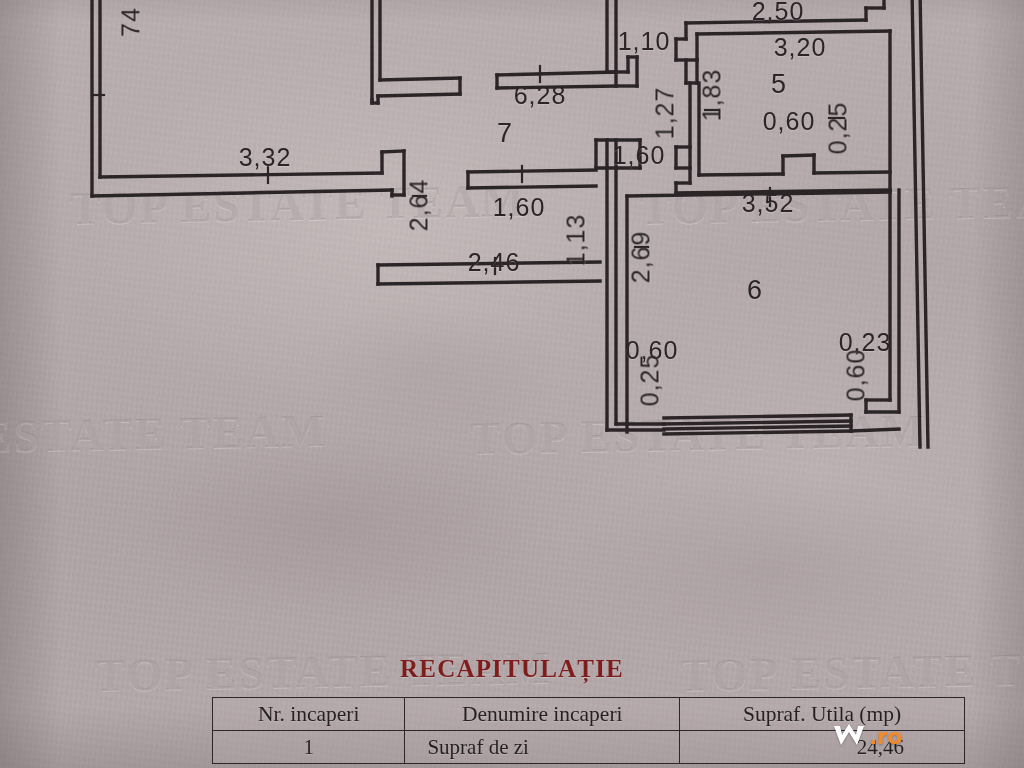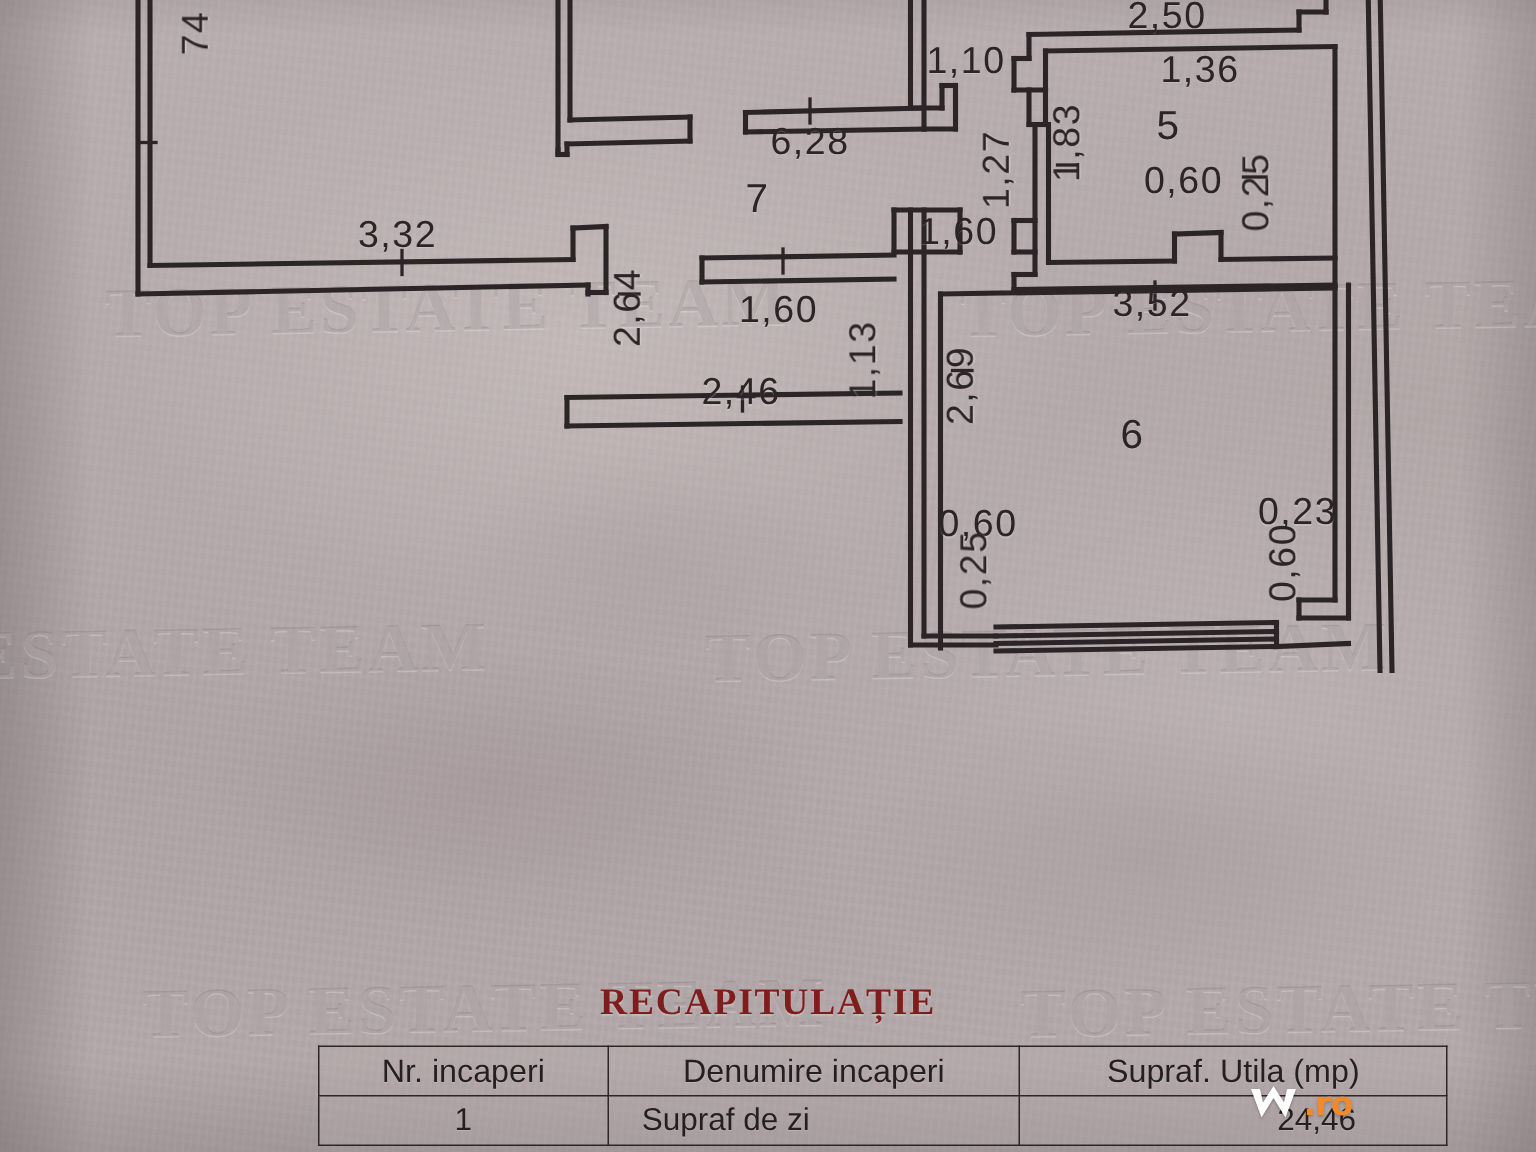--- a/index.html
+++ b/index.html
@@ -68,21 +68,21 @@
   }
   .tbl{
     position:absolute;left:212px;top:697px;width:753px;
     border-collapse:collapse;
     color:#241f21;
   }
   .tbl td{
     border:1.6px solid #2c2628;
     height:32px;
     text-align:center;
-    font-family:Liberation Sans, sans-serif;
+    font-family:Liberation Serif, serif;
     font-size:21px;
     padding:0 6px;
     background:rgba(186,176,177,.25);
     text-shadow:0 1px 0 rgba(255,255,255,.18);
   }
   .tbl .c1{width:206px;}
   .tbl .c2{width:288px;text-align:left;padding-left:22px;}
   .tbl .c3{width:259px;text-align:right;padding-right:60px;}
   .tbl .hdr td{font-size:21.5px;text-align:center;}
   .tbl .hdr .c2{text-align:center;padding-left:6px;}
@@ -254,21 +254,21 @@
       <div style="position: absolute; left: 265px; top: 157px; transform: translate(-50%, -50%) rotate(0deg); font-family: &quot;Liberation Sans&quot;, sans-serif; font-size: 25px; font-weight: 400; color: rgb(43, 37, 39); letter-spacing: 1px; white-space: nowrap; text-shadow: rgba(255, 255, 255, 0.18) 0px 1px 0px; filter: blur(0.25px);">3,32</div>
       <div style="position: absolute; left: 419px; top: 205px; transform: translate(-50%, -50%) rotate(-90deg); font-family: &quot;Liberation Sans&quot;, sans-serif; font-size: 25px; font-weight: 400; color: rgb(43, 37, 39); letter-spacing: 1px; white-space: nowrap; text-shadow: rgba(255, 255, 255, 0.18) 0px 1px 0px; filter: blur(0.25px);">2,64</div>
       <div style="position: absolute; left: 540px; top: 95px; transform: translate(-50%, -50%) rotate(0deg); font-family: &quot;Liberation Sans&quot;, sans-serif; font-size: 25px; font-weight: 400; color: rgb(43, 37, 39); letter-spacing: 1px; white-space: nowrap; text-shadow: rgba(255, 255, 255, 0.18) 0px 1px 0px; filter: blur(0.25px);">6,28</div>
       <div style="position: absolute; left: 644px; top: 41px; transform: translate(-50%, -50%) rotate(0deg); font-family: &quot;Liberation Sans&quot;, sans-serif; font-size: 25px; font-weight: 400; color: rgb(43, 37, 39); letter-spacing: 1px; white-space: nowrap; text-shadow: rgba(255, 255, 255, 0.18) 0px 1px 0px; filter: blur(0.25px);">1,10</div>
       <div style="position: absolute; left: 665px; top: 113px; transform: translate(-50%, -50%) rotate(-90deg); font-family: &quot;Liberation Sans&quot;, sans-serif; font-size: 25px; font-weight: 400; color: rgb(43, 37, 39); letter-spacing: 1px; white-space: nowrap; text-shadow: rgba(255, 255, 255, 0.18) 0px 1px 0px; filter: blur(0.25px);">1,27</div>
       <div style="position: absolute; left: 639px; top: 155px; transform: translate(-50%, -50%) rotate(0deg); font-family: &quot;Liberation Sans&quot;, sans-serif; font-size: 25px; font-weight: 400; color: rgb(43, 37, 39); letter-spacing: 1px; white-space: nowrap; text-shadow: rgba(255, 255, 255, 0.18) 0px 1px 0px; filter: blur(0.25px);">1,60</div>
       <div style="position: absolute; left: 519px; top: 207px; transform: translate(-50%, -50%) rotate(0deg); font-family: &quot;Liberation Sans&quot;, sans-serif; font-size: 25px; font-weight: 400; color: rgb(43, 37, 39); letter-spacing: 1px; white-space: nowrap; text-shadow: rgba(255, 255, 255, 0.18) 0px 1px 0px; filter: blur(0.25px);">1,60</div>
       <div style="position: absolute; left: 576px; top: 240px; transform: translate(-50%, -50%) rotate(-90deg); font-family: &quot;Liberation Sans&quot;, sans-serif; font-size: 25px; font-weight: 400; color: rgb(43, 37, 39); letter-spacing: 1px; white-space: nowrap; text-shadow: rgba(255, 255, 255, 0.18) 0px 1px 0px; filter: blur(0.25px);">1,13</div>
       <div style="position: absolute; left: 494px; top: 262px; transform: translate(-50%, -50%) rotate(0deg); font-family: &quot;Liberation Sans&quot;, sans-serif; font-size: 25px; font-weight: 400; color: rgb(43, 37, 39); letter-spacing: 1px; white-space: nowrap; text-shadow: rgba(255, 255, 255, 0.18) 0px 1px 0px; filter: blur(0.25px);">2,46</div>
       <div style="position: absolute; left: 778px; top: 11px; transform: translate(-50%, -50%) rotate(0deg); font-family: &quot;Liberation Sans&quot;, sans-serif; font-size: 25px; font-weight: 400; color: rgb(43, 37, 39); letter-spacing: 1px; white-space: nowrap; text-shadow: rgba(255, 255, 255, 0.18) 0px 1px 0px; filter: blur(0.25px);">2,50</div>
-      <div style="position: absolute; left: 800px; top: 47px; transform: translate(-50%, -50%) rotate(0deg); font-family: &quot;Liberation Sans&quot;, sans-serif; font-size: 25px; font-weight: 400; color: rgb(43, 37, 39); letter-spacing: 1px; white-space: nowrap; text-shadow: rgba(255, 255, 255, 0.18) 0px 1px 0px; filter: blur(0.25px);">1,36</div>
+      <div style="position: absolute; left: 800px; top: 47px; transform: translate(-50%, -50%) rotate(0deg); font-family: &quot;Liberation Sans&quot;, sans-serif; font-size: 25px; font-weight: 400; color: rgb(43, 37, 39); letter-spacing: 1px; white-space: nowrap; text-shadow: rgba(255, 255, 255, 0.18) 0px 1px 0px; filter: blur(0.25px);">3,20</div>
       <div style="position: absolute; left: 712px; top: 95px; transform: translate(-50%, -50%) rotate(-90deg); font-family: &quot;Liberation Sans&quot;, sans-serif; font-size: 25px; font-weight: 400; color: rgb(43, 37, 39); letter-spacing: 1px; white-space: nowrap; text-shadow: rgba(255, 255, 255, 0.18) 0px 1px 0px; filter: blur(0.25px);">1,83</div>
       <div style="position: absolute; left: 789px; top: 121px; transform: translate(-50%, -50%) rotate(0deg); font-family: &quot;Liberation Sans&quot;, sans-serif; font-size: 25px; font-weight: 400; color: rgb(43, 37, 39); letter-spacing: 1px; white-space: nowrap; text-shadow: rgba(255, 255, 255, 0.18) 0px 1px 0px; filter: blur(0.25px);">0,60</div>
       <div style="position: absolute; left: 838px; top: 128px; transform: translate(-50%, -50%) rotate(-90deg); font-family: &quot;Liberation Sans&quot;, sans-serif; font-size: 25px; font-weight: 400; color: rgb(43, 37, 39); letter-spacing: 1px; white-space: nowrap; text-shadow: rgba(255, 255, 255, 0.18) 0px 1px 0px; filter: blur(0.25px);">0,25</div>
       <div style="position: absolute; left: 768px; top: 203px; transform: translate(-50%, -50%) rotate(0deg); font-family: &quot;Liberation Sans&quot;, sans-serif; font-size: 25px; font-weight: 400; color: rgb(43, 37, 39); letter-spacing: 1px; white-space: nowrap; text-shadow: rgba(255, 255, 255, 0.18) 0px 1px 0px; filter: blur(0.25px);">3,52</div>
       <div style="position: absolute; left: 641px; top: 257px; transform: translate(-50%, -50%) rotate(-90deg); font-family: &quot;Liberation Sans&quot;, sans-serif; font-size: 25px; font-weight: 400; color: rgb(43, 37, 39); letter-spacing: 1px; white-space: nowrap; text-shadow: rgba(255, 255, 255, 0.18) 0px 1px 0px; filter: blur(0.25px);">2,69</div>
       <div style="position: absolute; left: 652px; top: 350px; transform: translate(-50%, -50%) rotate(0deg); font-family: &quot;Liberation Sans&quot;, sans-serif; font-size: 25px; font-weight: 400; color: rgb(43, 37, 39); letter-spacing: 1px; white-space: nowrap; text-shadow: rgba(255, 255, 255, 0.18) 0px 1px 0px; filter: blur(0.25px);">0,60</div>
       <div style="position: absolute; left: 650px; top: 380px; transform: translate(-50%, -50%) rotate(-90deg); font-family: &quot;Liberation Sans&quot;, sans-serif; font-size: 25px; font-weight: 400; color: rgb(43, 37, 39); letter-spacing: 1px; white-space: nowrap; text-shadow: rgba(255, 255, 255, 0.18) 0px 1px 0px; filter: blur(0.25px);">0,25</div>
       <div style="position: absolute; left: 865px; top: 342px; transform: translate(-50%, -50%) rotate(0deg); font-family: &quot;Liberation Sans&quot;, sans-serif; font-size: 25px; font-weight: 400; color: rgb(43, 37, 39); letter-spacing: 1px; white-space: nowrap; text-shadow: rgba(255, 255, 255, 0.18) 0px 1px 0px; filter: blur(0.25px);">0,23</div>
       <div style="position: absolute; left: 856px; top: 375px; transform: translate(-50%, -50%) rotate(-90deg); font-family: &quot;Liberation Sans&quot;, sans-serif; font-size: 25px; font-weight: 400; color: rgb(43, 37, 39); letter-spacing: 1px; white-space: nowrap; text-shadow: rgba(255, 255, 255, 0.18) 0px 1px 0px; filter: blur(0.25px);">0,60</div>
       <div style="position: absolute; left: 505px; top: 133px; transform: translate(-50%, -50%) rotate(0deg); font-family: &quot;Liberation Sans&quot;, sans-serif; font-size: 27px; font-weight: 400; color: rgb(43, 37, 39); letter-spacing: 1px; white-space: nowrap; text-shadow: rgba(255, 255, 255, 0.18) 0px 1px 0px; filter: blur(0.25px);">7</div>

